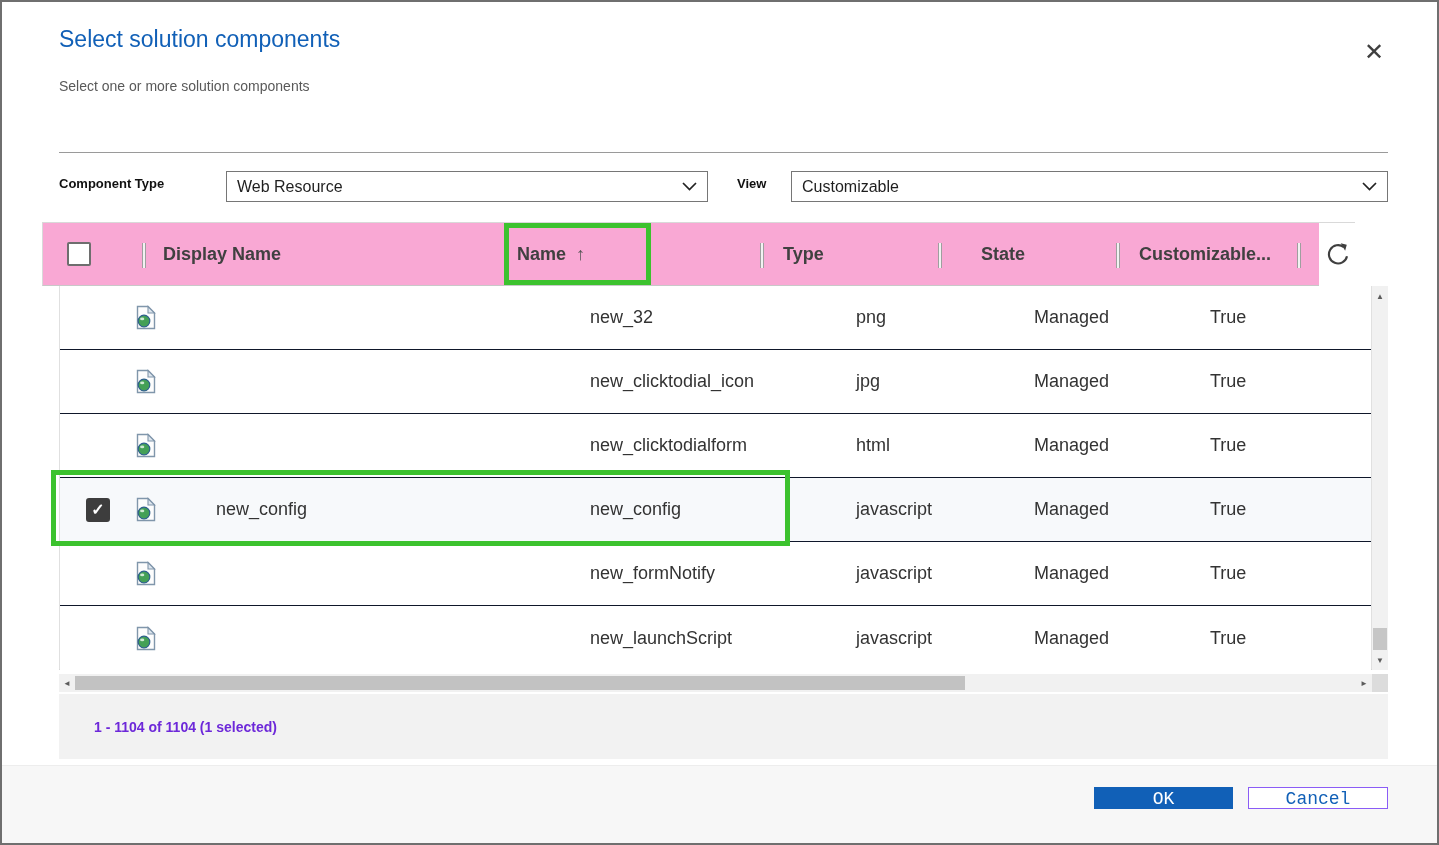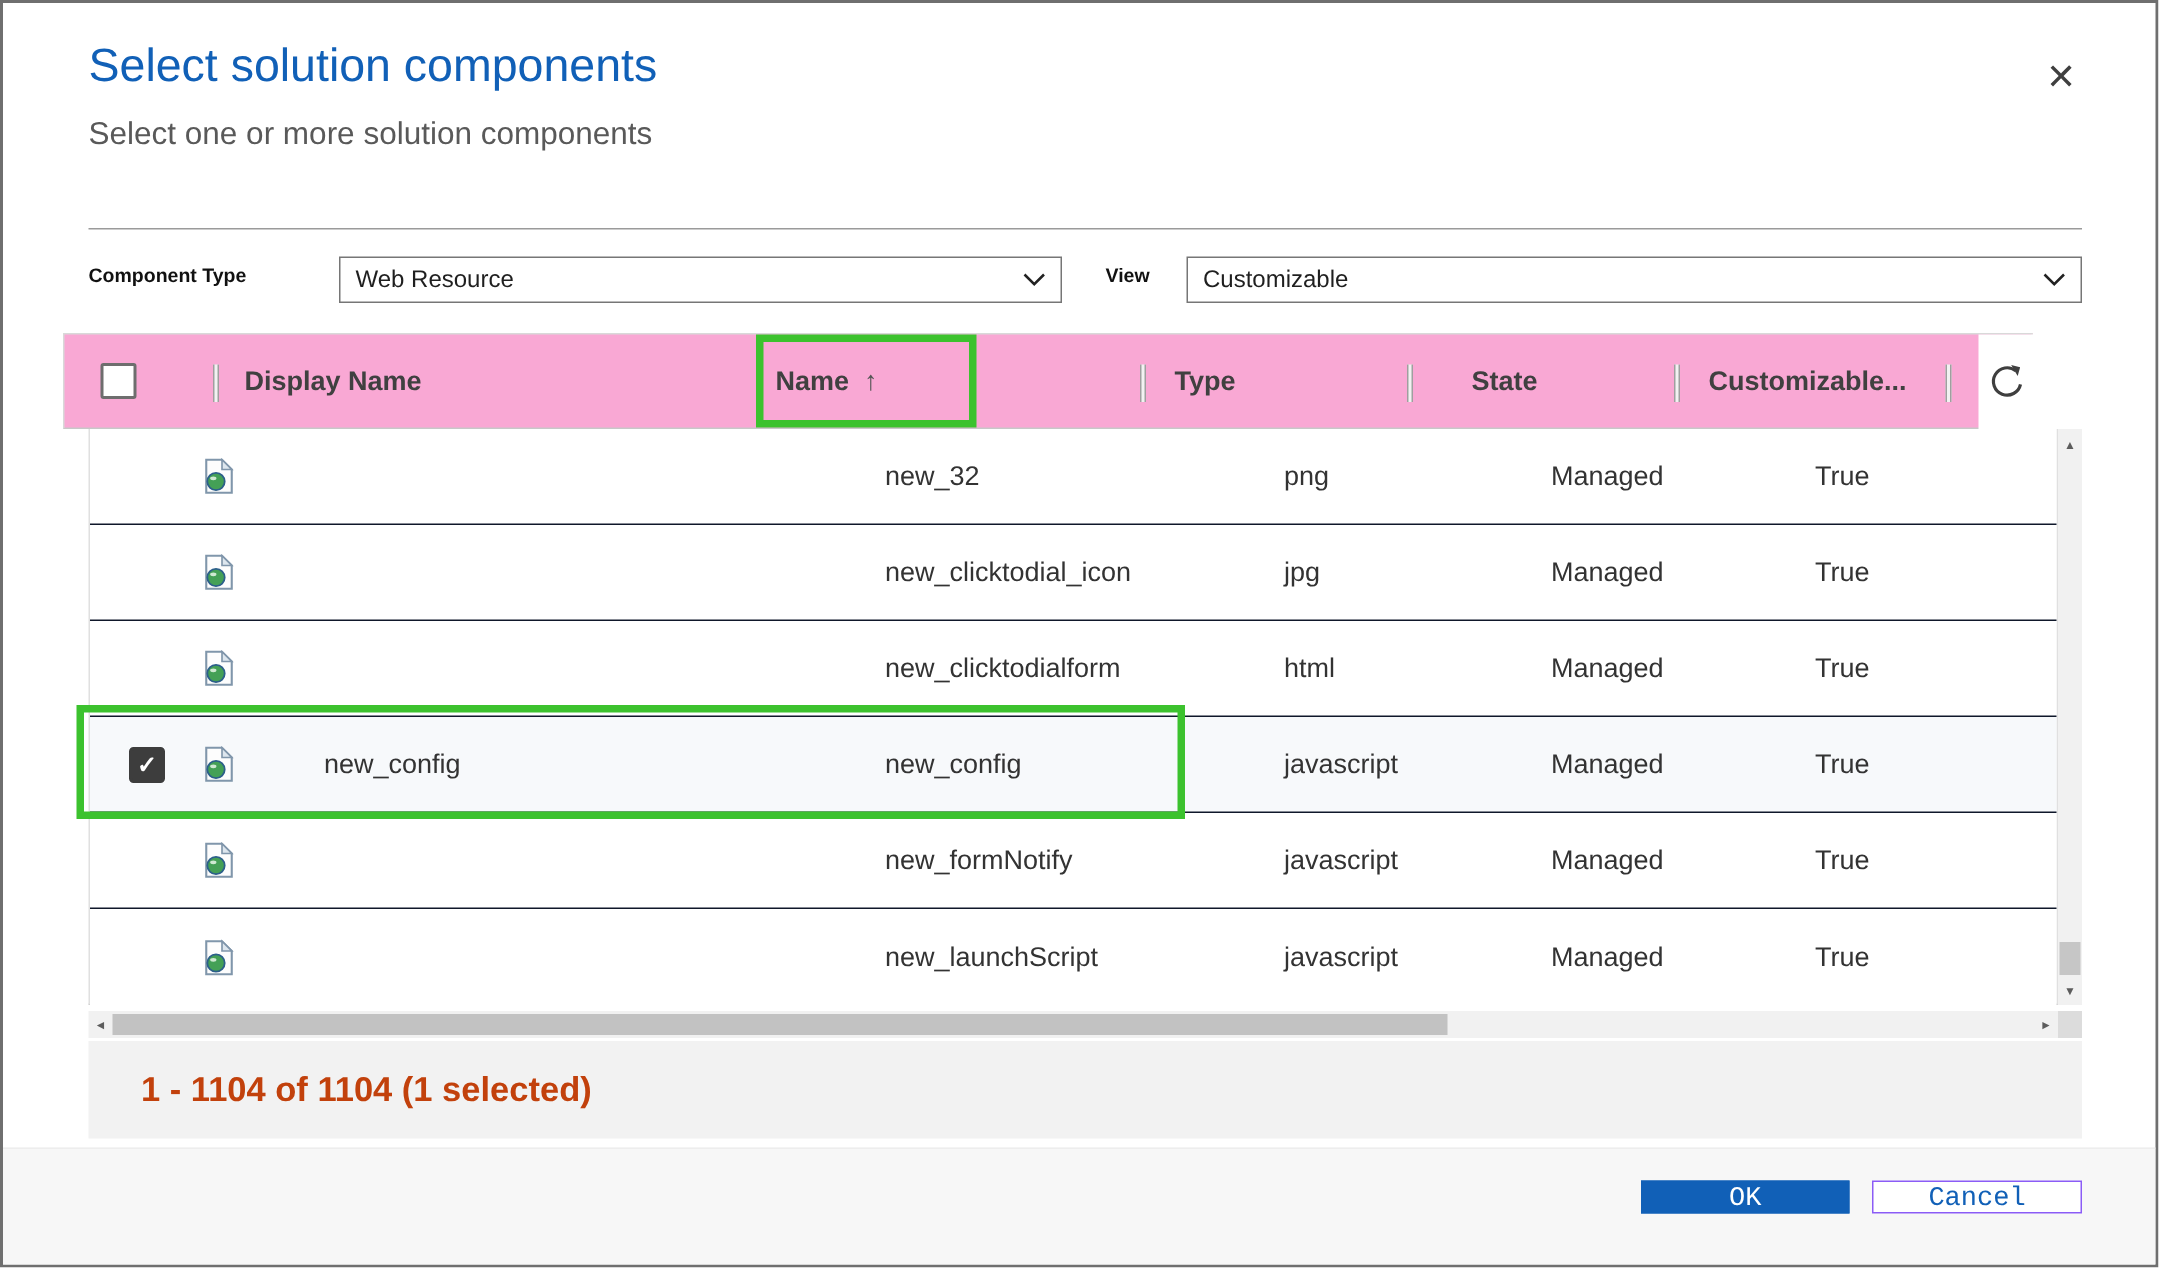--- a/index.html
+++ b/index.html
@@ -2,22 +2,22 @@
 <html><head>
 <meta charset="utf-8">
 <style>
   html,body{margin:0;padding:0;background:#fff;}
   *{box-sizing:border-box;}
   .dialog{
     position:relative;width:1439px;height:845px;background:#ffffff;
     border:2px solid #6f6f6f;overflow:hidden;
     font-family:"Liberation Sans",sans-serif;color:#333;
   }
-  .title{position:absolute;left:57px;top:24px;font-size:31px;font-weight:400;color:#1160b7;letter-spacing:0;}
-  .subtitle{position:absolute;left:57px;top:76px;font-size:21px;color:#595959;}
+  .title{position:absolute;left:57px;top:24px;font-size:23px;font-weight:400;color:#1160b7;letter-spacing:0;}
+  .subtitle{position:absolute;left:57px;top:76px;font-size:14px;color:#595959;}
   .close-btn{position:absolute;left:1356px;top:34px;width:32px;height:32px;border:none;background:transparent;
     font-size:24px;color:#3f3f3f;cursor:pointer;line-height:32px;text-align:center;padding:0;font-family:inherit;}
   .top-rule{position:absolute;left:57px;top:150px;width:1329px;height:0;border-top:1px solid #9a9a9a;}
 
   .field-label{position:absolute;top:174px;font-size:13px;font-weight:700;color:#111;}
   .lbl-component{left:57px;}
   .lbl-view{left:735px;}
   .select{
     position:absolute;top:169px;height:31px;border:1px solid #767676;background:#fff;
     display:flex;align-items:center;justify-content:space-between;padding:0 10px;
@@ -66,21 +66,21 @@
   .v-thumb{position:absolute;left:1px;top:342px;width:14px;height:22px;background:#c6c6c6;cursor:pointer;}
   .hscroll{position:absolute;left:57px;top:672px;width:1313px;height:18px;background:#f1f1f1;}
   .hscroll .arrow{position:absolute;top:0;width:16px;height:18px;font-size:8px;color:#5c5c5c;
     display:flex;align-items:center;justify-content:center;cursor:pointer;}
   .hscroll .arrow-left{left:0;}
   .hscroll .arrow-right{right:0;}
   .h-thumb{position:absolute;left:16px;top:2px;width:890px;height:14px;background:#c2c2c2;cursor:pointer;}
   .scroll-corner{position:absolute;left:1370px;top:672px;width:16px;height:18px;background:#dcdcdc;}
 
   .record-bar{position:absolute;left:57px;top:692px;width:1329px;height:65px;background:#f2f2f2;
-    display:flex;align-items:center;padding-left:35px;font-size:23px;font-weight:600;color:#c2410c;}
+    display:flex;align-items:center;padding-left:35px;font-size:14px;font-weight:600;color:#6d28d9;}
 
   .button-bar{position:absolute;left:0;top:763px;width:100%;height:80px;background:#f7f7f7;border-top:1px solid #ededed;}
   .btn{position:absolute;top:21px;height:22px;font-size:18px;cursor:pointer;font-family:Liberation Mono, monospace;}
   .btn-ok{left:1092px;width:139px;background:#1160b7;color:#fff;border:1px solid #1160b7;}
   .btn-cancel{left:1246px;width:140px;background:#fff;color:#1160b7;border:1px solid #8b5cf6;}
 
   .annotation{position:absolute;border:5px solid #3cc22e;pointer-events:none;background:transparent;}
   .ann-name{left:502px;top:221px;width:147px;height:62px;}
   .ann-row{left:49px;top:468px;width:739px;height:76px;}
 </style>

